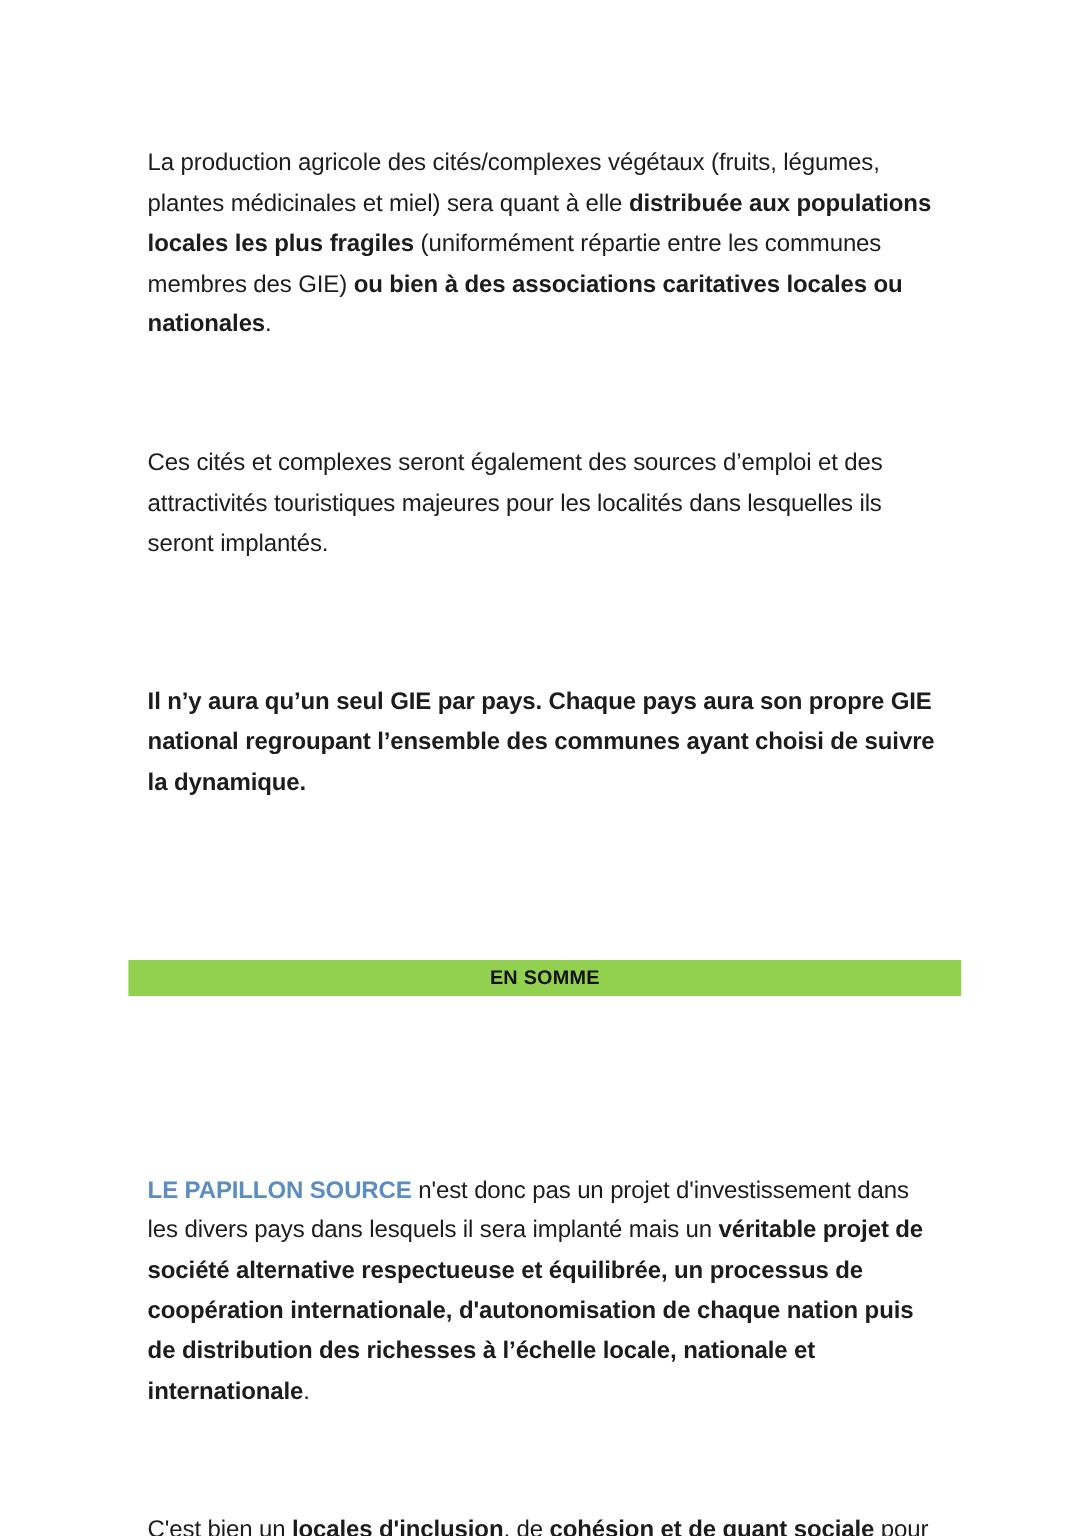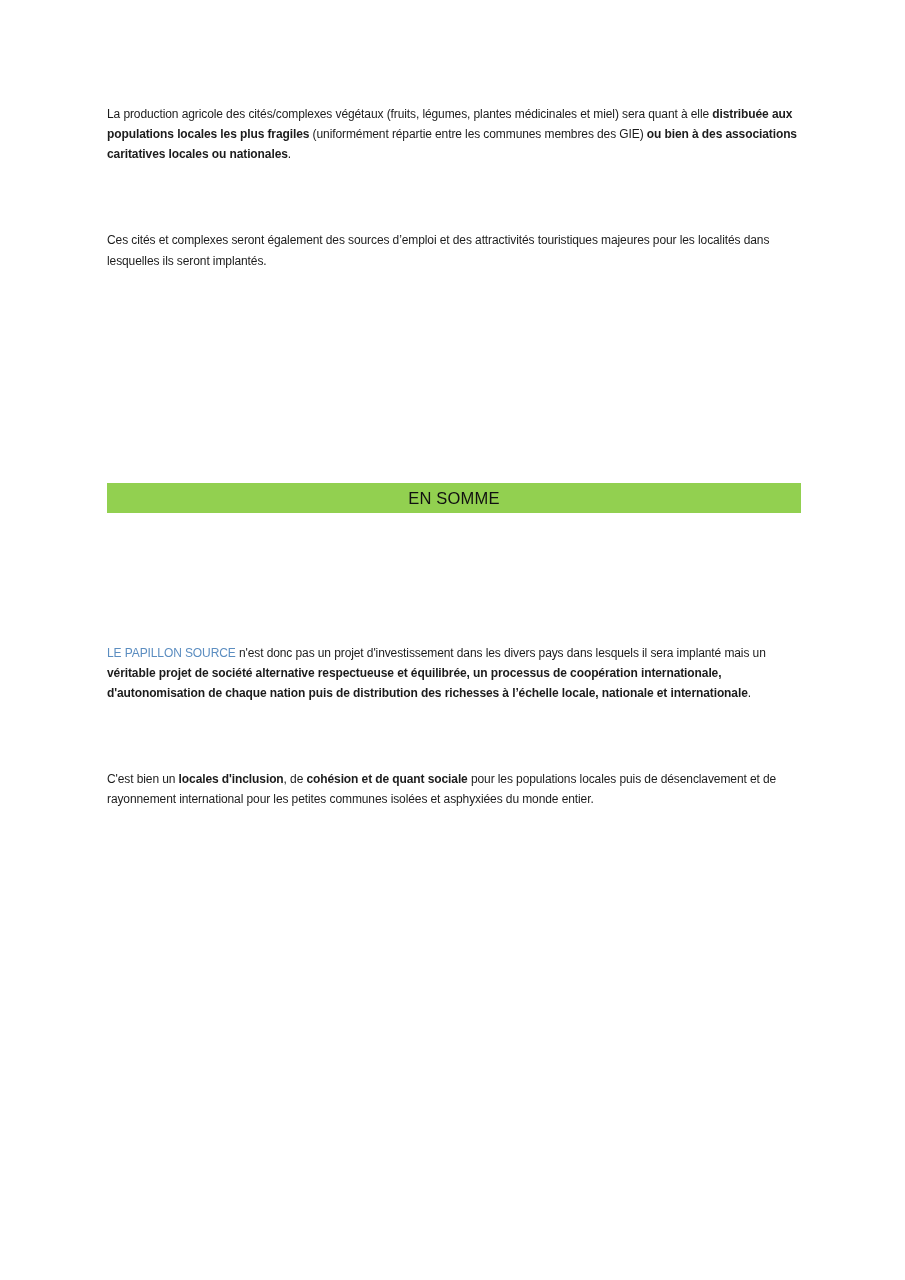--- a/index.html
+++ b/index.html
@@ -21,65 +21,66 @@
     height: 1280px;
     background: #ffffff;
   }
   .content {
     position: absolute;
     left: 107px;
     top: 104px;
     width: 692px;
   }
   p {
-    margin: 0;
-    font-size: 12px;
+    margin: 16px;
+    font-size: 20px;
     line-height: 1.68;
     color: #1c1c1c;
     letter-spacing: -0.1px;
   }
   .para-block {
     margin-bottom: 0;
   }
   .gap-md { height: 48px; }
   .gap-lg { height: 66px; }
   .gap-xl { height: 82px; }
   b, .bold {
     font-weight: bold;
   }
   .banner {
     background: #92d050;
     width: 694px;
     height: 30px;
     line-height: 30px;
     text-align: center;
-    font-weight: normal;
+    font-weight: bold;
     font-size: 16.5px;
     color: #111111;
     letter-spacing: 0.2px;
   }
   .brand {
     color: #5b8dc0;
-    font-weight: normal;
+    font-weight: bold;
   }
 </style>
 </head>
 <body>
 
 <div class="page">
   <div class="content">
 
     <p class="para-block"><span>La production agricole des cités/complexes végétaux (fruits, légumes, plantes médicinales et miel) sera quant à elle </span><span class="bold">distribuée aux populations locales les plus fragiles</span><span> (uniformément répartie entre les communes membres des GIE) </span><span class="bold">ou bien à des associations caritatives locales ou nationales</span><span>.</span></p>
 
     <div class="gap-lg"></div>
 
     <p class="para-block"><span>Ces cités et complexes seront également des sources d’emploi et des attractivités touristiques majeures pour les localités dans lesquelles ils seront implantés.</span></p>
 
     <div class="gap-xl"></div>
 
+    <p class="para-block"><span class="bold">Il n’y aura qu’un seul GIE par pays. Chaque pays aura son propre GIE national regroupant l’ensemble des communes ayant choisi de suivre la dynamique.</span></p>
 
     <div class="gap-xl"></div>
     <div class="gap-md"></div>
 
     <div class="banner" style="background: rgb(146, 208, 80); color: rgb(17, 17, 17);">EN SOMME</div>
 
     <div class="gap-xl"></div>
     <div class="gap-md"></div>
 
     <p class="para-block"><span class="brand" style="color: rgb(91, 141, 192);">LE PAPILLON SOURCE</span><span> n'est donc pas un projet d'investissement dans les divers pays dans lesquels il sera implanté mais un </span><span class="bold">véritable projet de société alternative respectueuse et équilibrée, un processus de coopération internationale, d'autonomisation de chaque nation puis de distribution des richesses à l’échelle locale, nationale et internationale</span><span>.</span></p>

